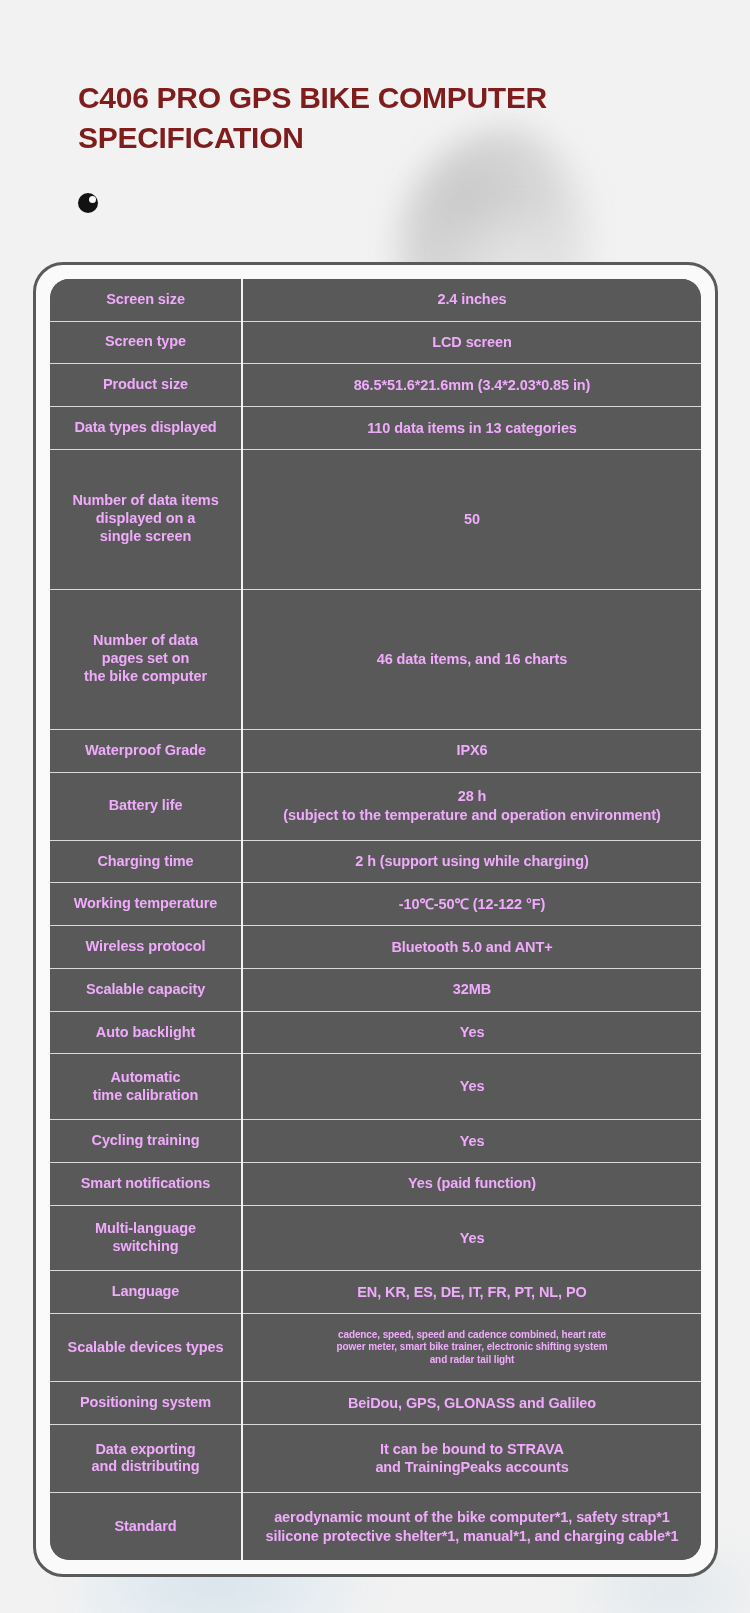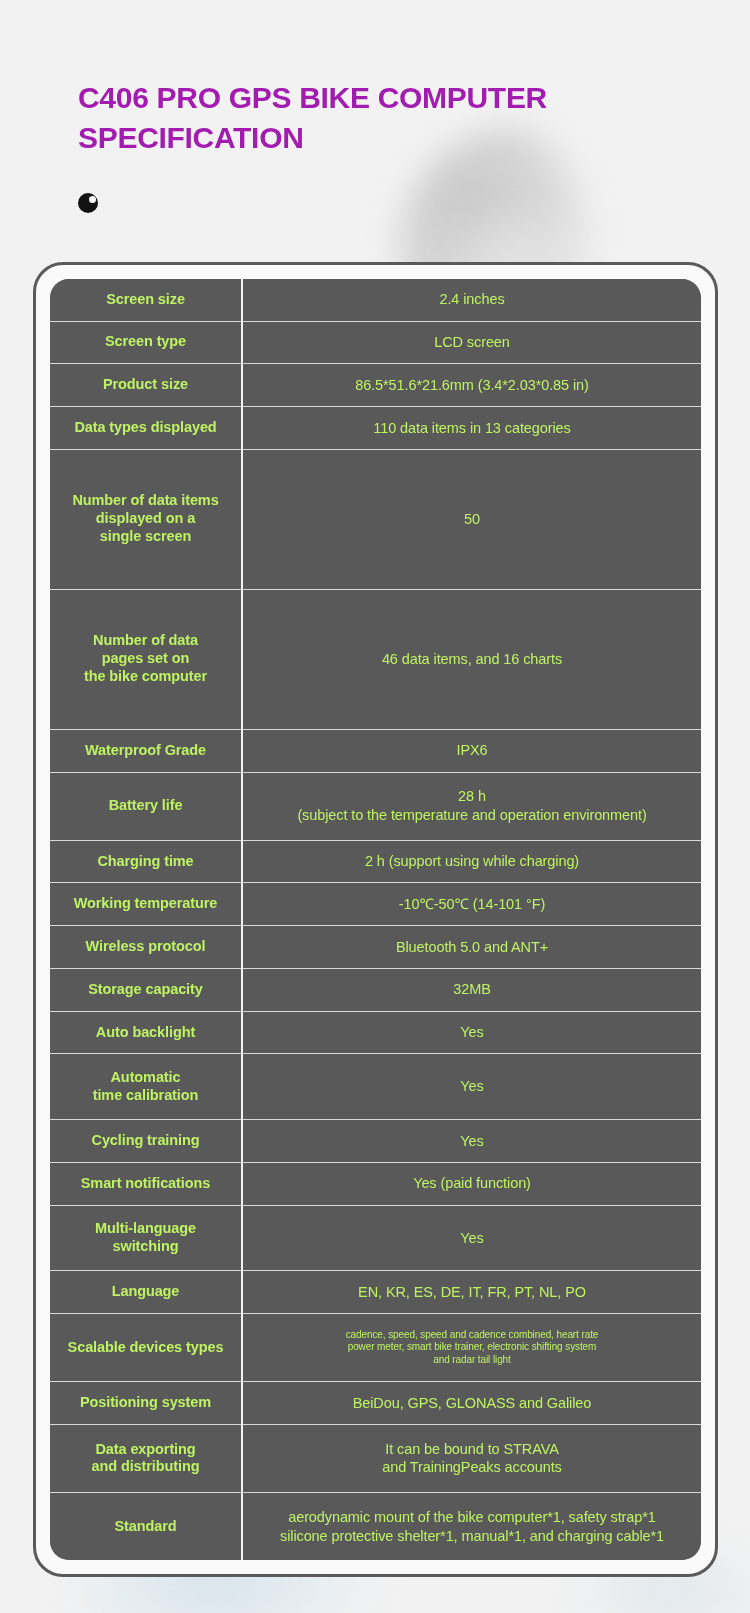--- a/index.html
+++ b/index.html
@@ -54,21 +54,21 @@
 
   .title {
     position: absolute;
     left: 78px;
     top: 78px;
     width: 600px;
     font-size: 30px;
     font-weight: 700;
     line-height: 1.33;
     letter-spacing: -0.3px;
-    color: #a21caf;
+    color: #7f1d1d;
   }
   .title .ln { display: block; }
 
   .bullet-row {
     position: absolute;
     left: 78px;
     top: 188px;
     width: 200px;
     height: 30px;
     display: flex;
@@ -108,39 +108,39 @@
     border-collapse: collapse;
     border-radius: 19px;
     overflow: hidden;
     background: #595959;
     table-layout: fixed;
   }
 
   .spec-table tr { background: #595959; }
 
   .spec-table td {
-    color: #bef264;
+    color: #f0abfc;
     text-align: center;
     vertical-align: middle;
     border-bottom: 1px solid #d9d9d9;
     padding: 6px 16px;
   }
   .spec-table tr:last-child td { border-bottom: none; }
 
   td.label {
     width: 192px;
     font-weight: 700;
     font-size: 14.5px;
     line-height: 1.24;
     border-right: 2px solid #f3f3f3;
     letter-spacing: -0.1px;
   }
 
   td.value {
-    font-weight: 400;
+    font-weight: 700;
     font-size: 14.5px;
     line-height: 1.3;
     letter-spacing: -0.1px;
   }
   td.value.small {
     font-size: 10px;
     line-height: 1.26;
   }
 
   
@@ -204,28 +204,28 @@
           <tr>
             <td class="label">Battery life</td>
             <td class="value">28 h<br>(subject to the temperature and operation environment)</td>
           </tr>
           <tr>
             <td class="label">Charging time</td>
             <td class="value">2 h (support using while charging)</td>
           </tr>
           <tr>
             <td class="label">Working temperature</td>
-            <td class="value">-10℃-50℃ (14-101 °F)</td>
+            <td class="value">-10℃-50℃ (12-122 °F)</td>
           </tr>
           <tr>
             <td class="label">Wireless protocol</td>
             <td class="value">Bluetooth 5.0 and ANT+</td>
           </tr>
           <tr>
-            <td class="label">Storage capacity</td>
+            <td class="label">Scalable capacity</td>
             <td class="value">32MB</td>
           </tr>
           <tr>
             <td class="label">Auto backlight</td>
             <td class="value">Yes</td>
           </tr>
           <tr>
             <td class="label">Automatic<br>time calibration</td>
             <td class="value">Yes</td>
           </tr>

